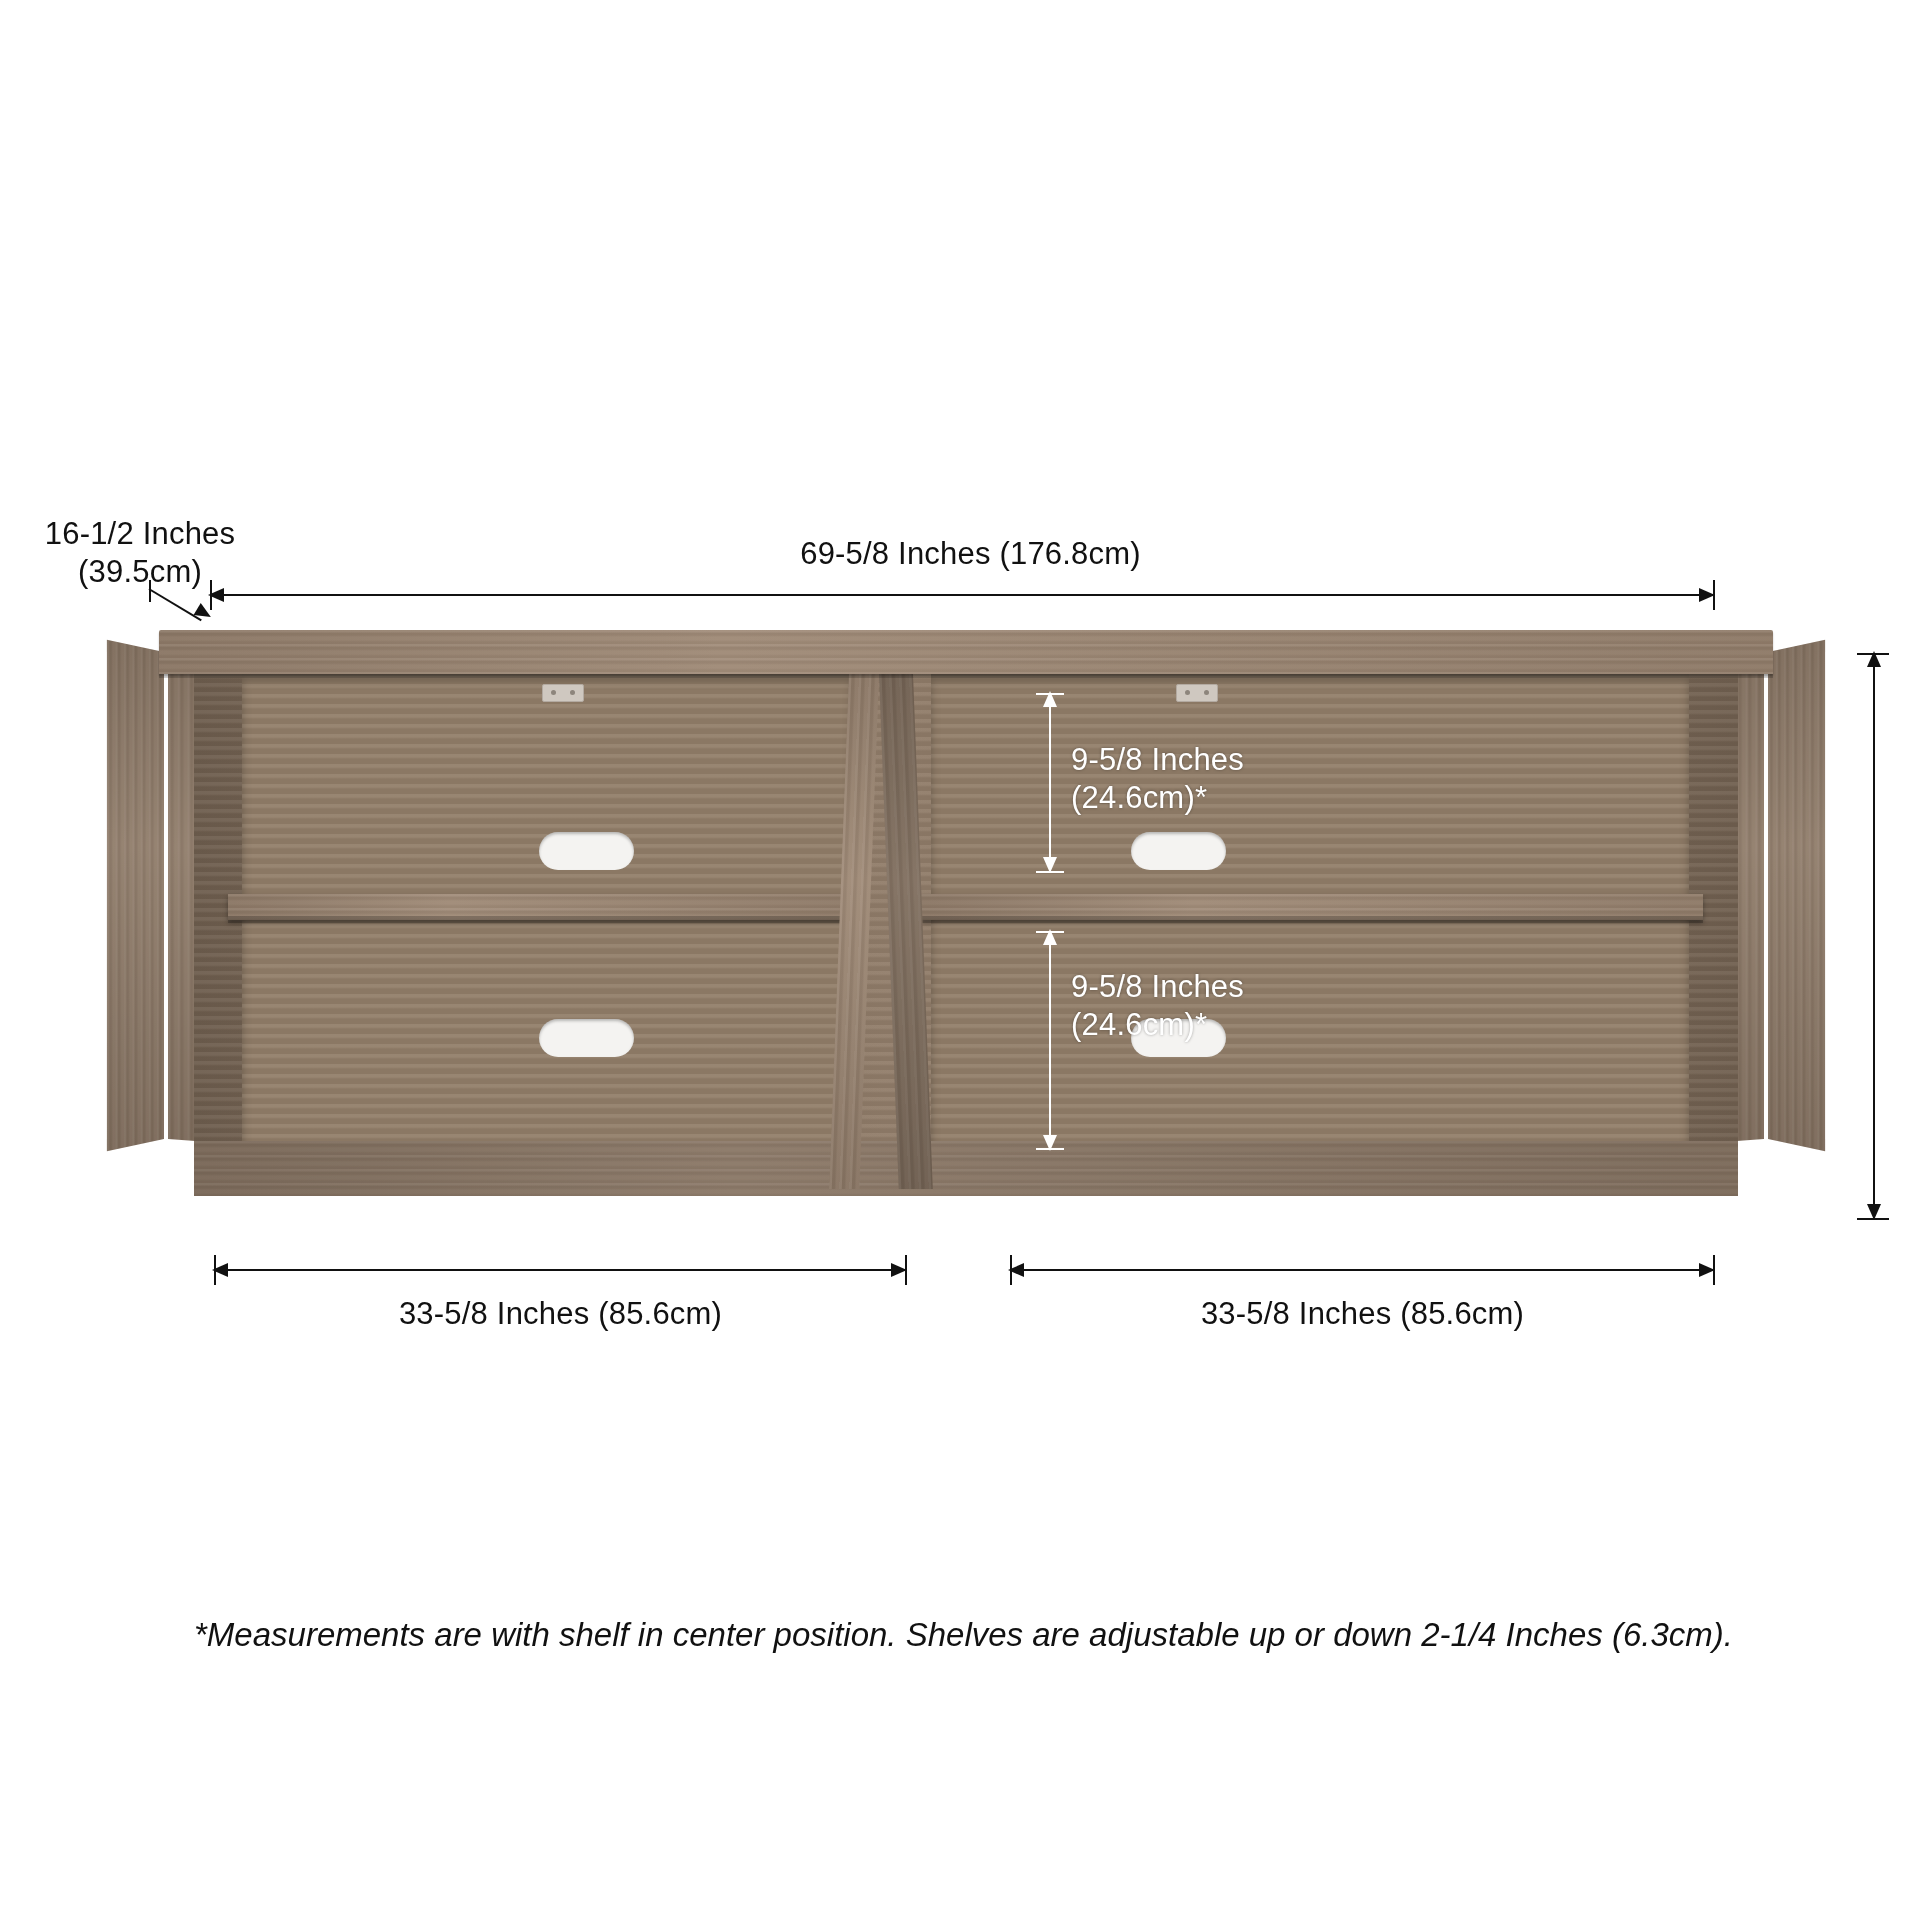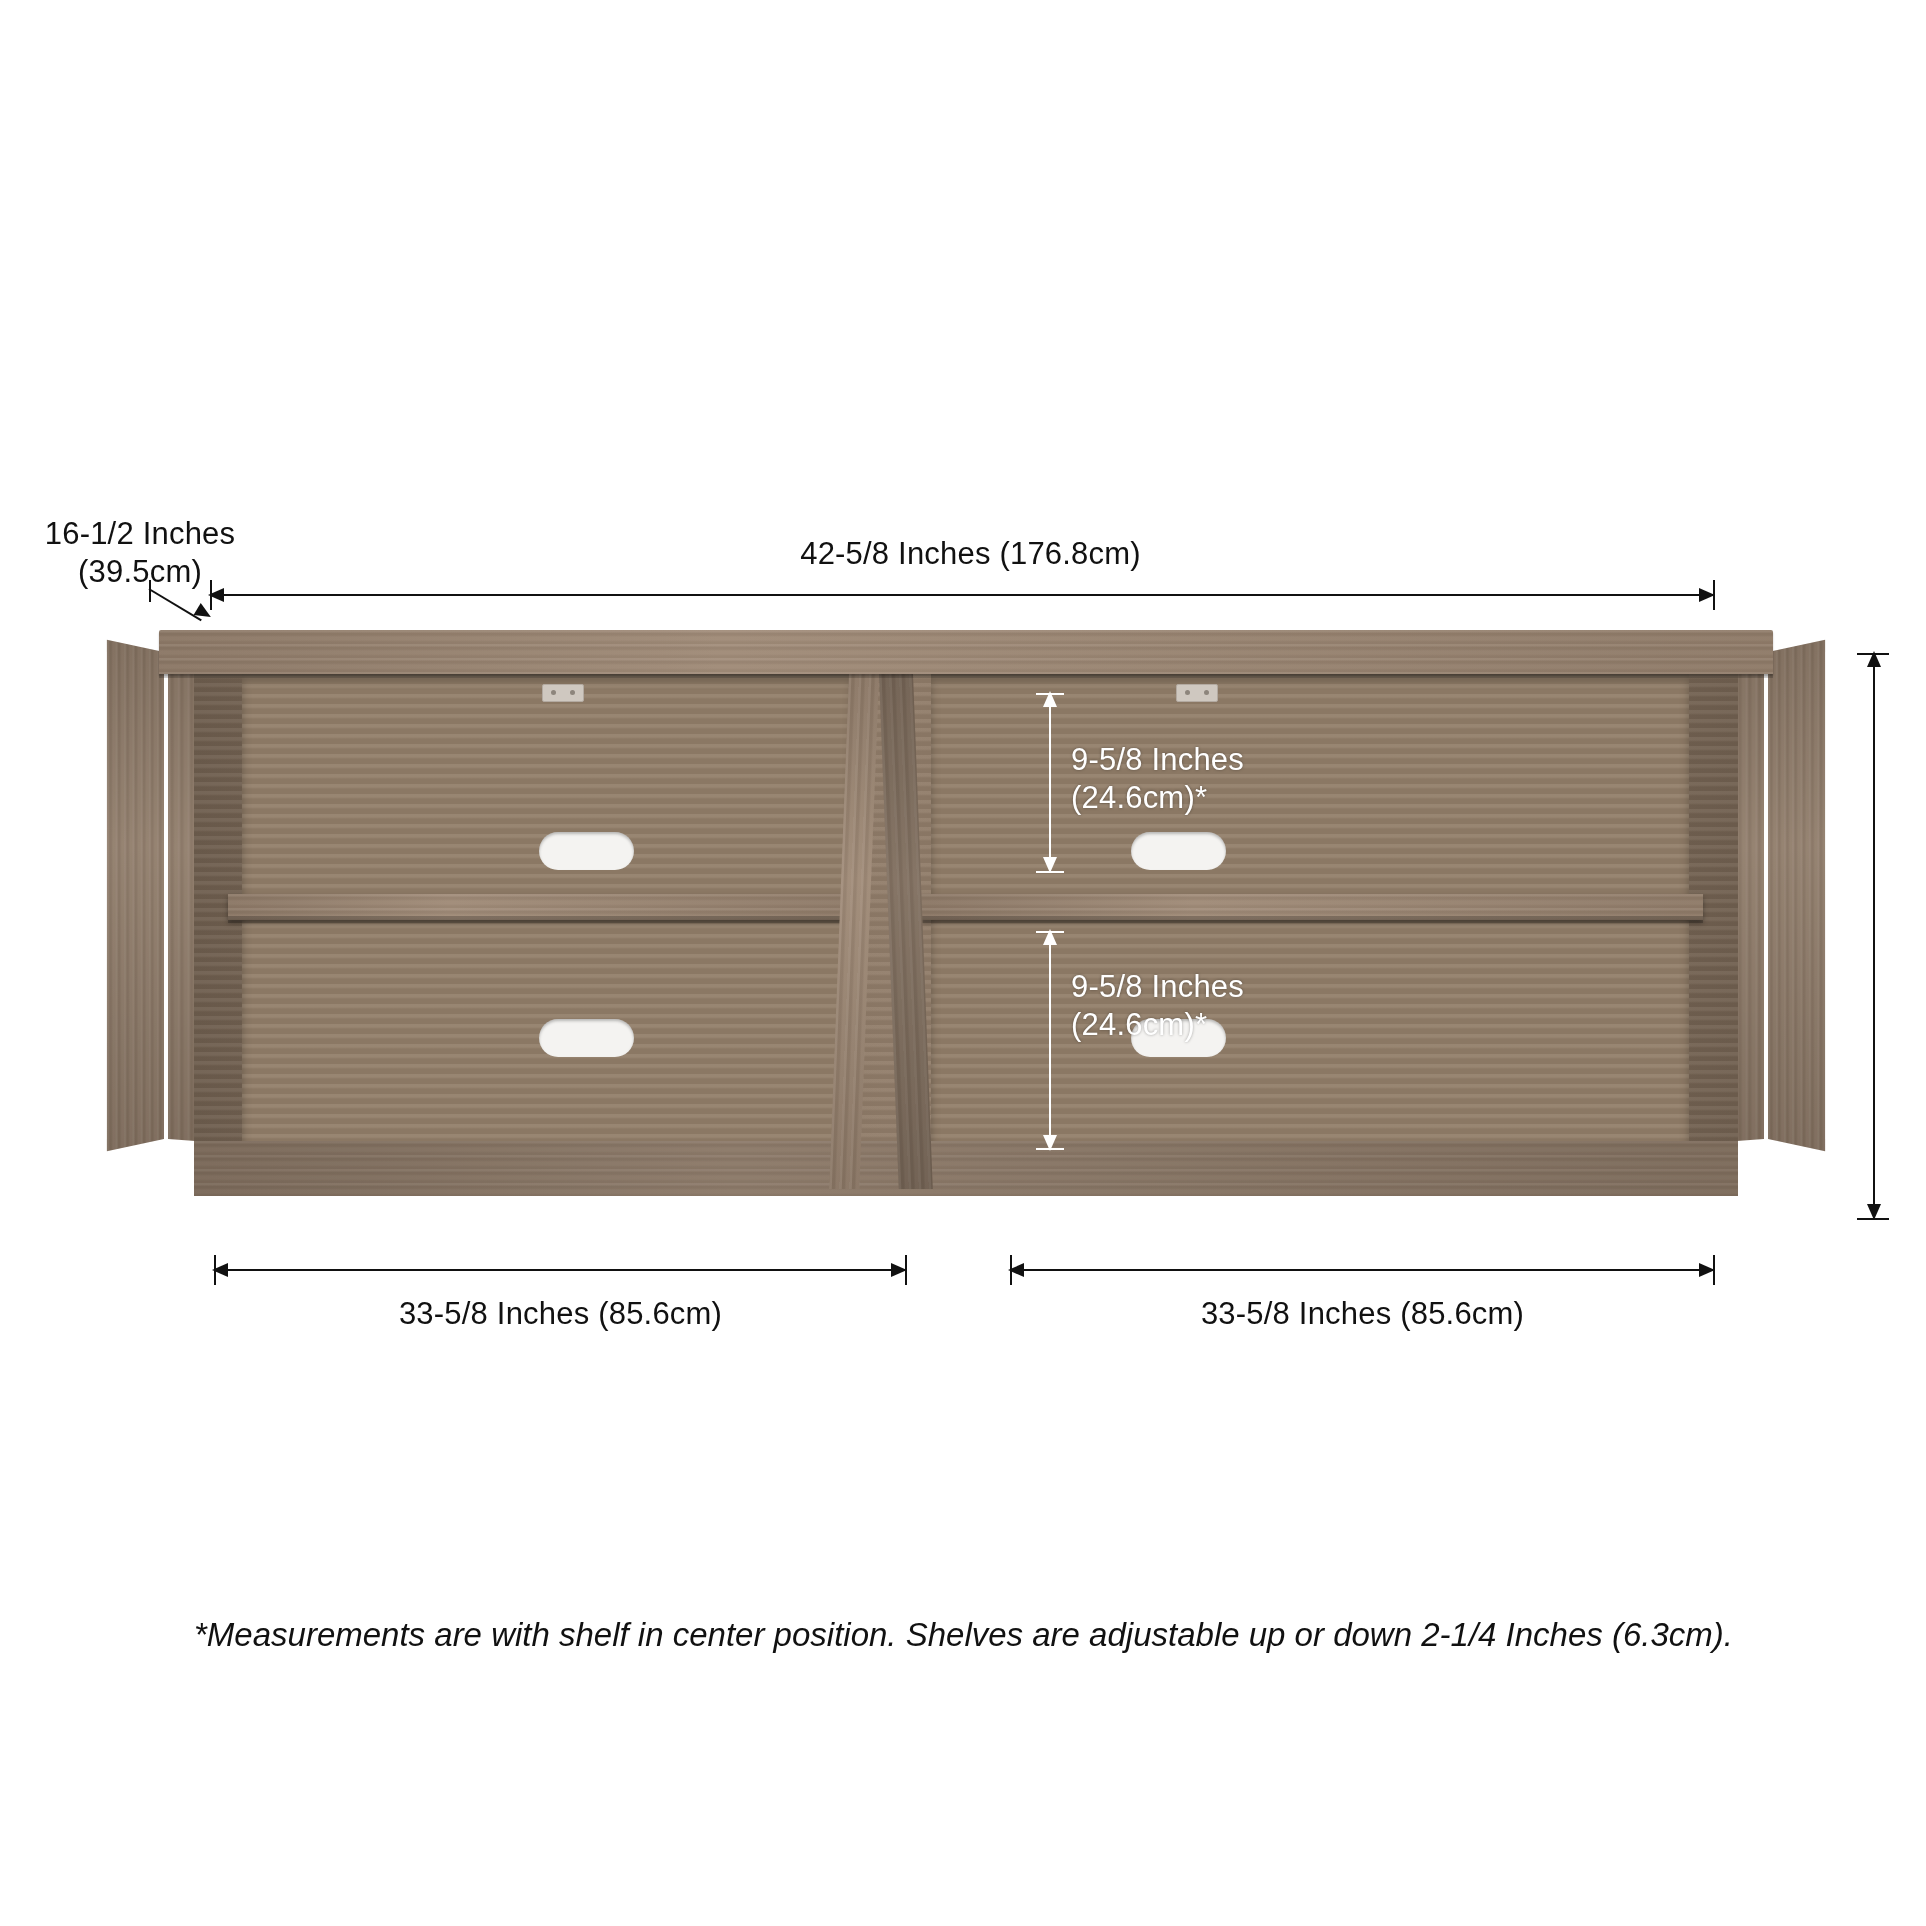--- a/index.html
+++ b/index.html
@@ -269,21 +269,21 @@
 
 <div id="stage">
 
   <div class="dim-label" style="left:16px; top:515px; width:248px; text-align:center;">16-1/2 Inches
 (39.5cm)</div>
 
   <div class="rule" style="left:149px; top:588px; width:61px; height:2px; transform:rotate(31deg); transform-origin:left center;"></div>
   <div class="tick v" style="left:149px; top:580px; height:22px;"></div>
   <div class="arrow right" style="left:196px; top:606px; transform:rotate(31deg);"></div>
 
-  <div class="dim-label" style="left:614px; top:535px; width:713px;">42-5/8 Inches (176.8cm)</div>
+  <div class="dim-label" style="left:614px; top:535px; width:713px;">69-5/8 Inches (176.8cm)</div>
   <div class="rule h" style="left:210px; top:594px; width:1505px;"></div>
   <div class="arrow left" style="left:208px; top:588px;"></div>
   <div class="arrow right" style="left:1699px; top:588px;"></div>
   <div class="tick v" style="left:210px; top:580px; height:30px;"></div>
   <div class="tick v" style="left:1713px; top:580px; height:30px;"></div>
 
   <div class="dim-label" style="left:1750px; top:792px; width:238px; writing-mode:vertical-rl; text-align:left;">24 Inches (61.0cm)</div>
   <div class="rule v" style="left:1873px; top:653px; width:2px; height:564px;"></div>
   <div class="arrow up" style="left:1867px; top:651px;"></div>
   <div class="arrow down" style="left:1867px; top:1204px;"></div>

